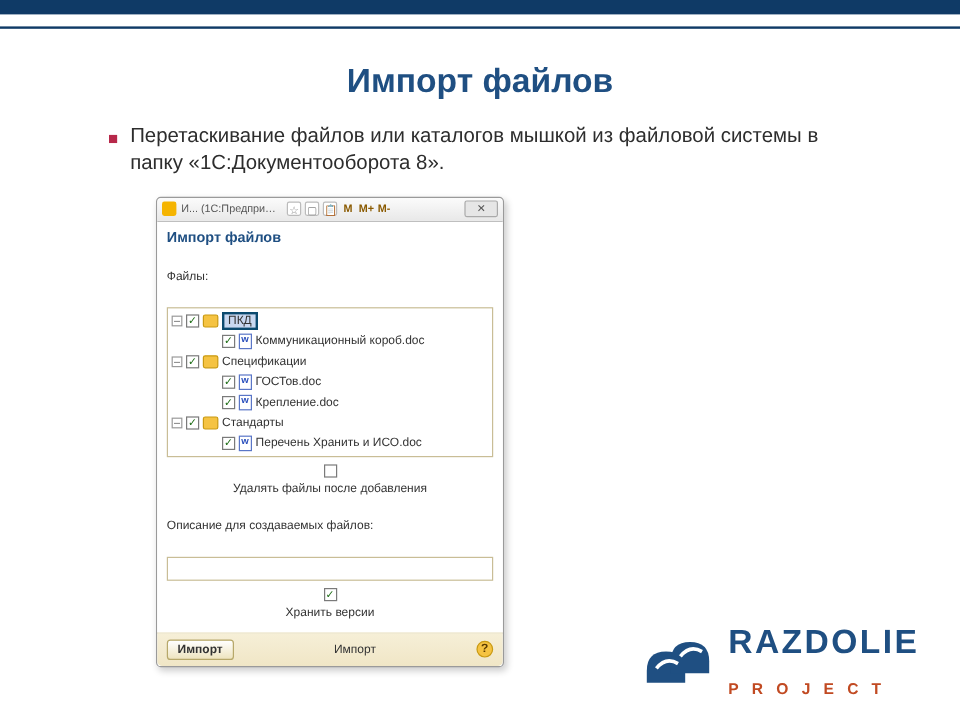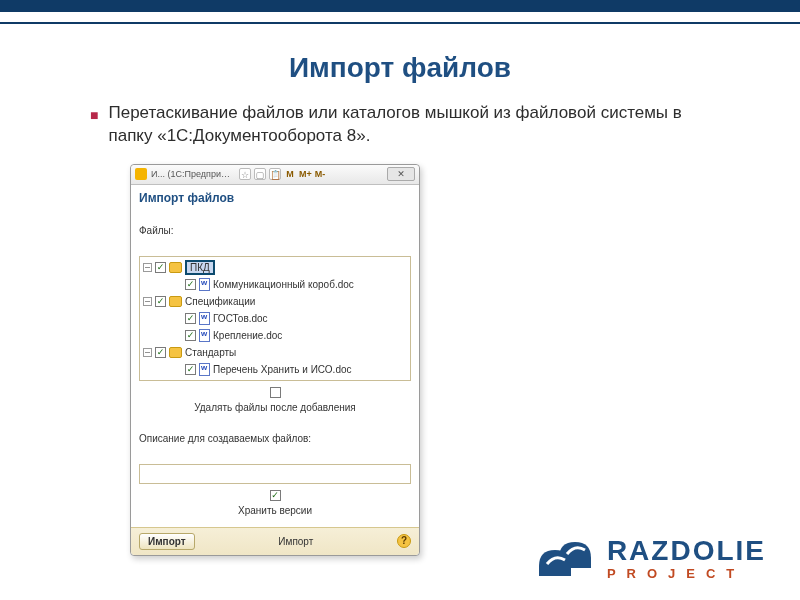--- a/index.html
+++ b/index.html
@@ -144,21 +144,21 @@
   }
   .brand {
     position:absolute; right:34px; bottom:20px; display:flex; align-items:center; gap:12px;justify-content:flex-end;
   }
   .brand-logo {
     width:60px; height:44px; display:flex; align-items:center; justify-content:center;
   }
   .brand-logo svg { width:60px; height:44px; }
   .brand-text { display:flex; flex-direction:column; line-height:1; }
   .brand-name { color:#1f4f82; font-weight:900; font-size:28px; letter-spacing:2px; font-family:Arial,sans-serif;}
-  .brand-sub { color:#c14a22; font-size:13px; font-weight:bold; letter-spacing:11px; margin-top:2px;}
+  .brand-sub { color:#c14a22; font-size:13px; font-weight:bold; letter-spacing:11px; margin-top:18px;}
 </style>
 </head>
 <body>
 
 <div class="topbar"></div>
 <div class="accent"></div>
 
 <h1 class="slide-title">Импорт файлов</h1>
 
 <div class="bullet-wrap">

